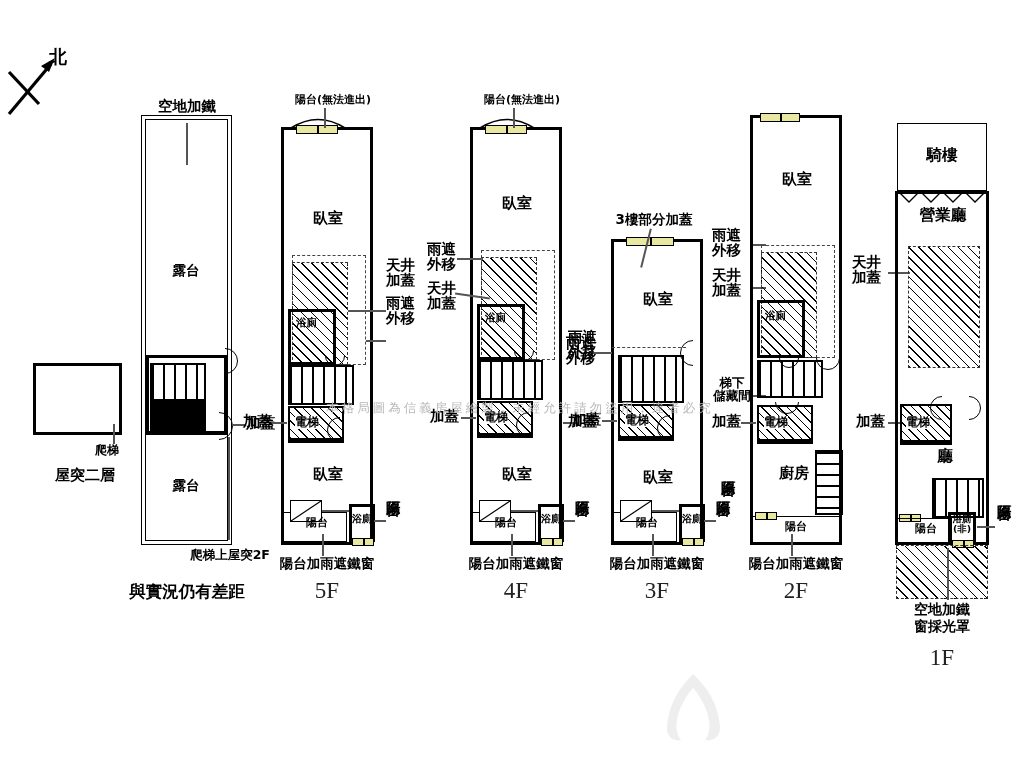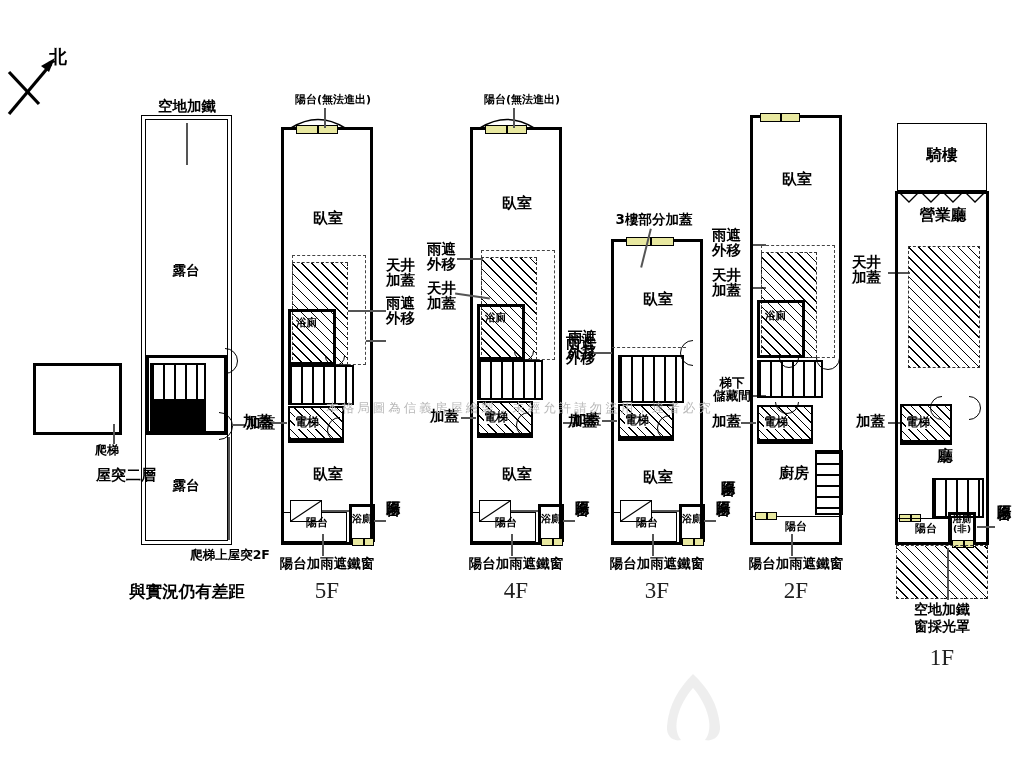--- a/index.html
+++ b/index.html
@@ -66,21 +66,21 @@
       <polygon points="50,6 36,14 44,20" fill="#000"></polygon>
       <line x1="4" y1="20" x2="34" y2="52" stroke="#000" stroke-width="3.2"></line>
     </svg>
     <div class="lbl" style="left:49px;top:48px;font-size:18px;">北</div>
   </div>
 
   <div>
     <div class="box" style="left:33px;top:363px;width:89px;height:72px;"></div>
     <div class="leader" style="left:113px;top:424px;width:1.5px;height:20px;"></div>
     <div class="lbl" style="left:95px;top:444px;font-size:12px;">爬梯</div>
-    <div class="lbl" style="left:55px;top:468px;font-size:15px;margin-left:41px;">屋突二層</div>
+    <div class="lbl" style="left:55px;top:468px;font-size:15px;">屋突二層</div>
   </div>
 
   <div>
 
     <div class="boxthin" style="left:141px;top:115px;width:91px;height:430px;"></div>
     <div class="boxthin" style="left:145px;top:119px;width:83px;height:422px;"></div>
 
     <div class="wall" style="left:145px;top:355px;width:4px;height:80px;"></div>
     <div class="wall" style="left:224px;top:355px;width:4px;height:80px;"></div>
     <div class="wall" style="left:145px;top:431px;width:83px;height:4px;"></div>

